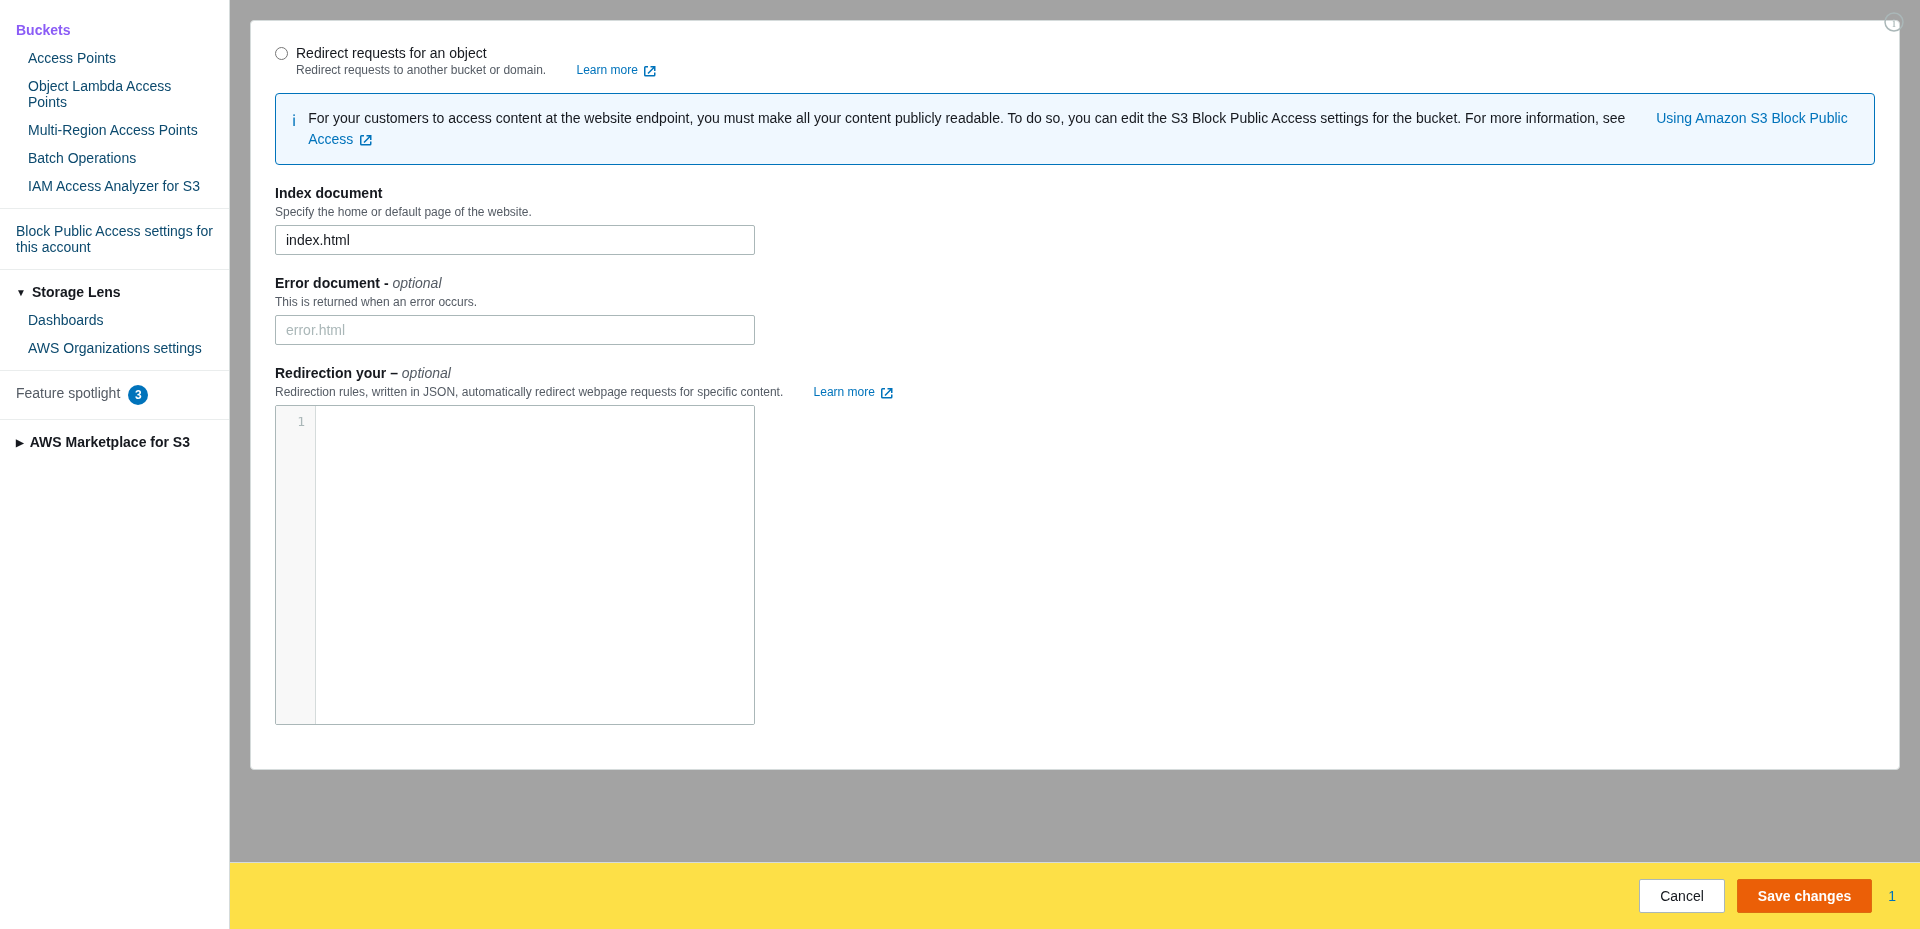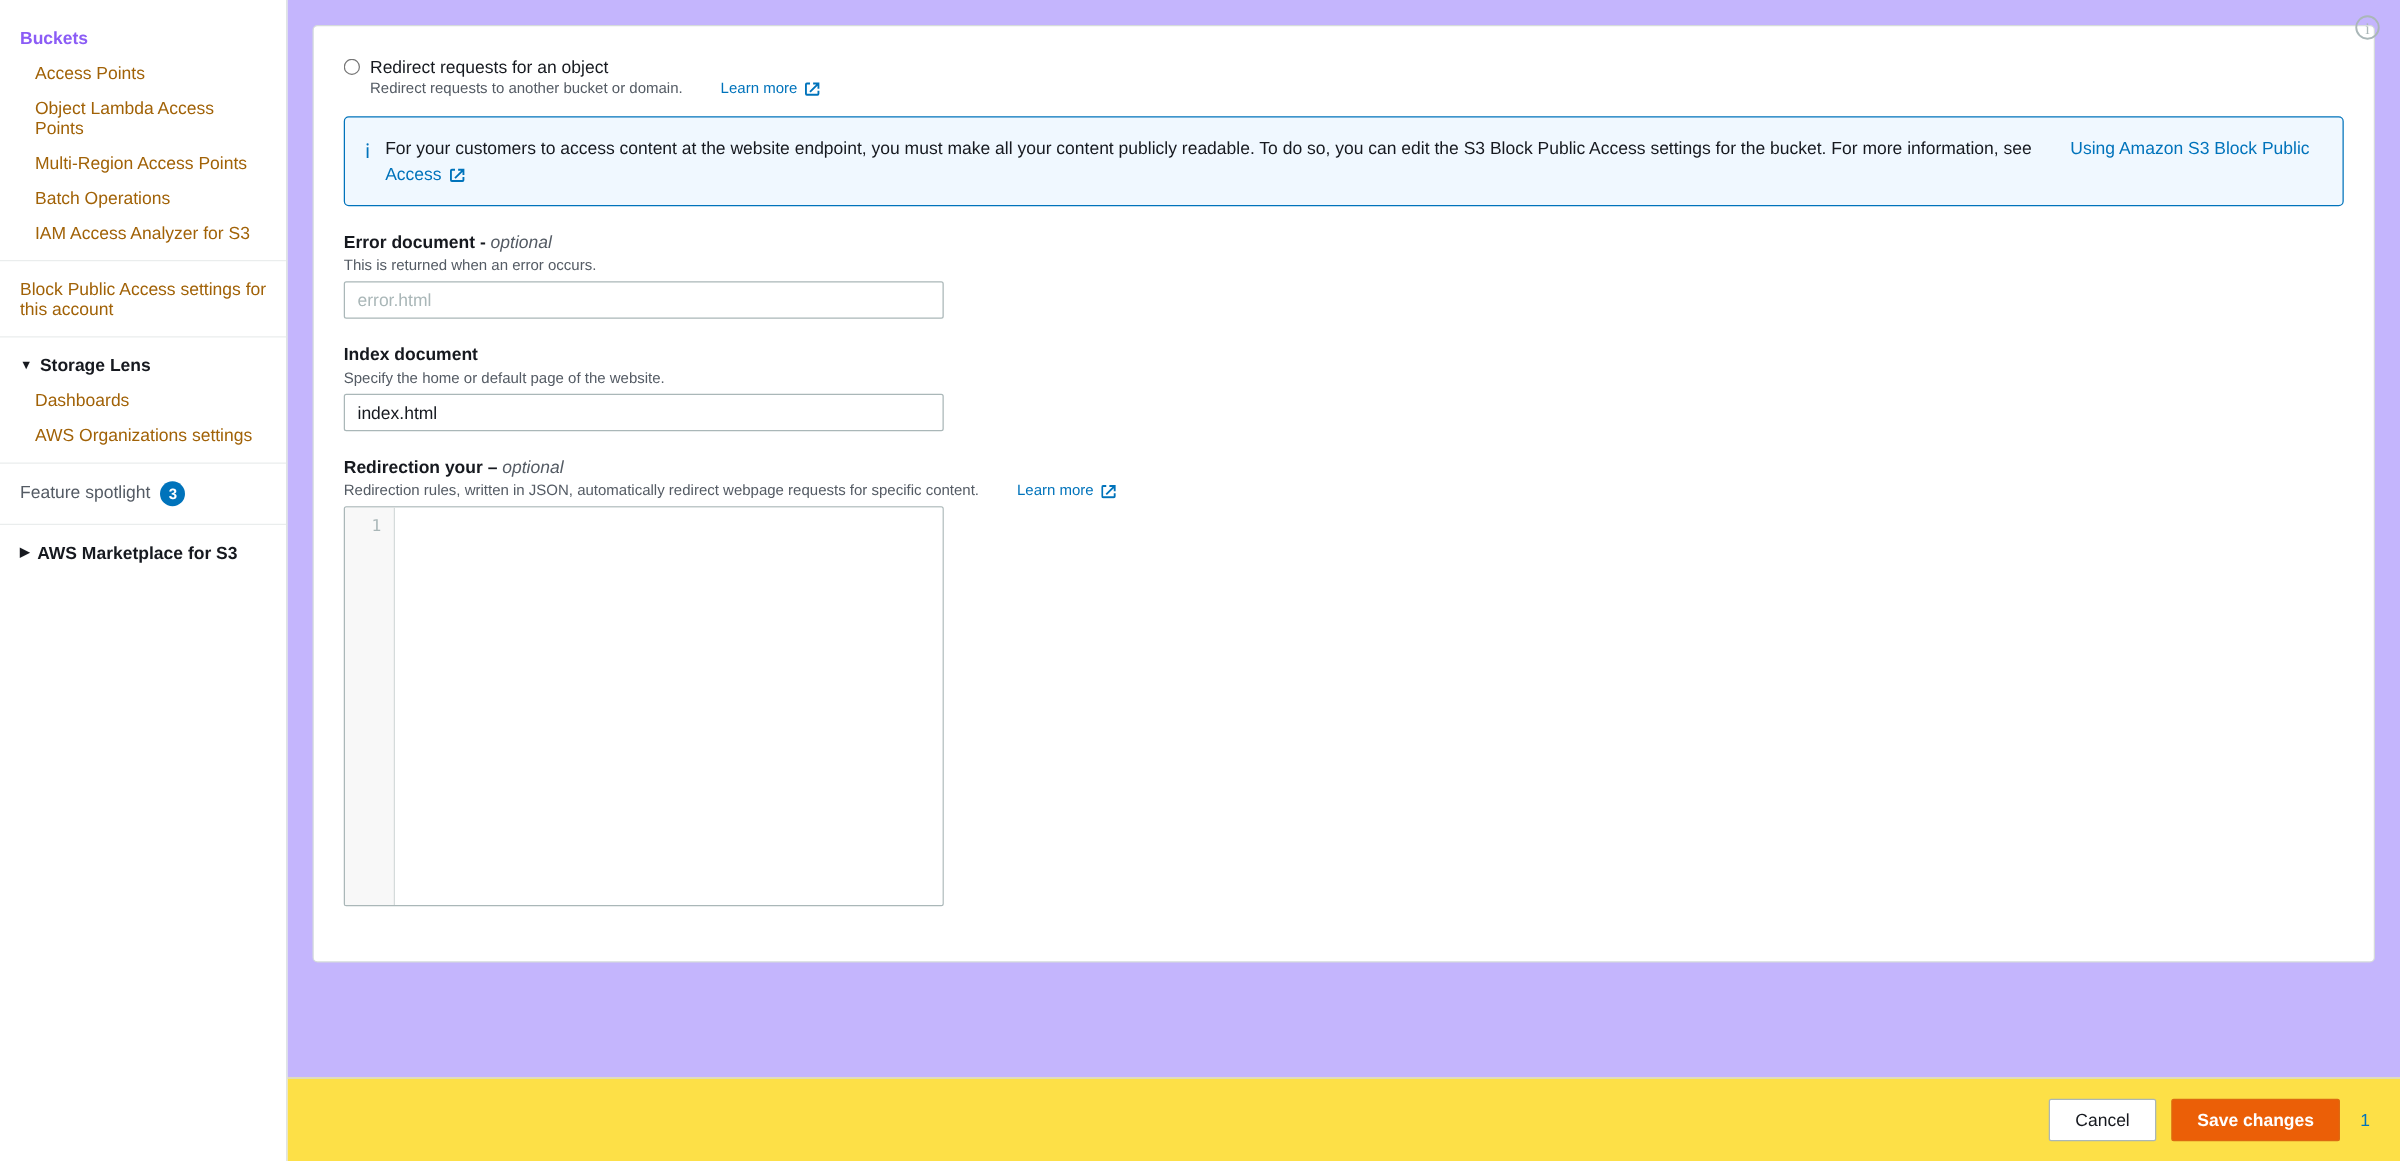--- a/index.html
+++ b/index.html
@@ -37,21 +37,21 @@
       background: none;
       border: none;
       padding: 2px 4px;
     }
     .sidebar-nav {
       padding: 0;
     }
     .sidebar-nav-item {
       display: block;
       padding: 6px 16px;
-      color: #a16207;
+      color: #0c4a6e;
       font-size: 14px;
       cursor: pointer;
       text-decoration: none;
     }
     .sidebar-nav-item.active { color: #8b5cf6; font-weight: 600; }
     .sidebar-nav-item.indented { padding-left: 28px; }
 
     .sidebar-divider {
       border: none;
       border-top: 1px solid #eaeded;
@@ -98,21 +98,21 @@
       flex: 1;
       display: flex;
       flex-direction: column;
       overflow: hidden;
     }
 
     .content-area {
       flex: 1;
       overflow-y: auto;
       padding: 0;
-      background: #c4b5fd;
+      background: #a3a3a3;
     }
 
     .form-panel {
       background: #fff;
       margin: 20px 20px 0 20px;
       border: 1px solid #d5dbdb;
       border-radius: 4px;
       padding: 24px;
     }
 
@@ -338,33 +338,33 @@
         <div class="info-text">
           <span>For your customers to access content at the website endpoint, you must make all your content publicly readable. To do so, you can edit the S3 Block Public Access settings for the bucket. For more information, see</span>
           <a class="link">Using Amazon S3 Block Public Access</a>
           <svg class="link-icon" viewBox="0 0 12 12" fill="#0073bb">
               <path d="M10 7.5v2.5H1.5V2.5H4V1H1.5A1.5 1.5 0 000 2.5v7.5A1.5 1.5 0 001.5 11.5H10A1.5 1.5 0 0011.5 10V7.5H10zM6.5 1v1.5h2.44L3.47 7.97l1.06 1.06 5.47-5.47V6H11.5V1H6.5z"></path>
             </svg>
         </div>
       </div>
 
       <div class="form-field">
+        <div class="field-label">Index document</div>
+        <div class="field-description">Specify the home or default page of the website.</div>
+        <input type="text" class="text-input" value="index.html" style="">
+      </div>
+
+      <div class="form-field">
         <div class="field-label">
           <span>Error document</span>
           <span> - </span>
           <span class="field-label-optional">optional</span>
         </div>
         <div class="field-description">This is returned when an error occurs.</div>
         <input type="text" class="text-input" placeholder="error.html" style="">
-      </div>
-
-      <div class="form-field">
-        <div class="field-label">Index document</div>
-        <div class="field-description">Specify the home or default page of the website.</div>
-        <input type="text" class="text-input" value="index.html" style="">
       </div>
 
       <div class="form-field">
         <div class="field-label">
           <span>Redirection your</span>
           <span> – </span>
           <span class="field-label-optional">optional</span>
         </div>
         <div class="field-description">
           <span>Redirection rules, written in JSON, automatically redirect webpage requests for specific content.</span>

